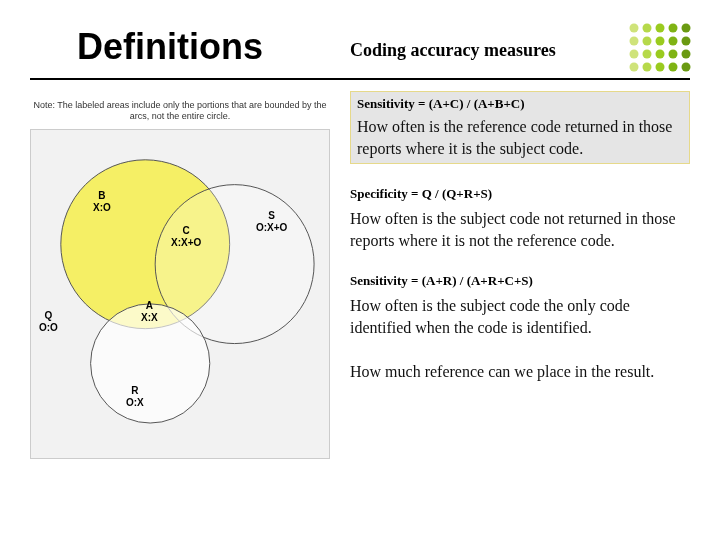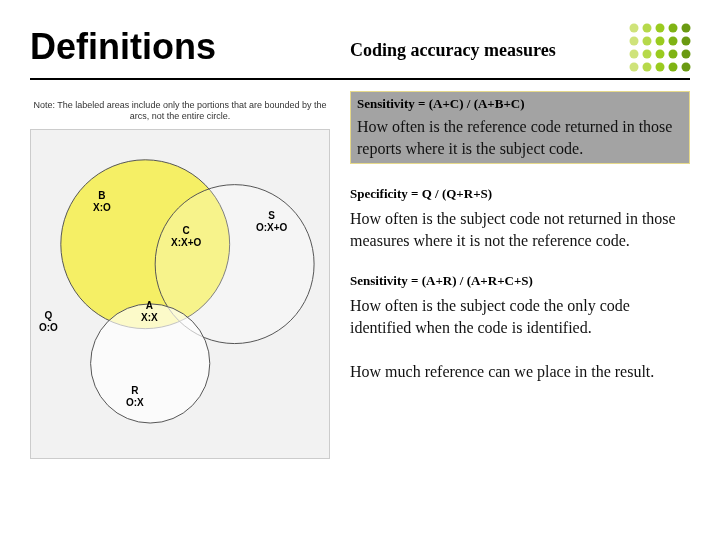--- a/index.html
+++ b/index.html
@@ -16,20 +16,21 @@
     height: 540px;
     position: relative;
     padding: 20px 30px 20px 30px;
   }
   .title {
     font-size: 36px;
     font-weight: bold;
     color: #000;
     margin-bottom: 10px;
     margin-top: 6px;
+    margin-left: 47px;
   }
   .divider {
     border: none;
     border-top: 2px solid #000;
     margin: 0 0 8px 0;
     width: 660px;
   }
   .dots {
     position: absolute;
     top: 20px;
@@ -82,21 +83,21 @@
     font-size: 13px;
     font-weight: bold;
     margin-bottom: 6px;
   }
   .desc {
     font-size: 16px;
     color: #111;
     line-height: 1.35;
   }
   .hl {
-    background: #a3a3a3;
+    background: #e5e5e5;
     border: 1px solid #e6d98a;
     padding: 4px 6px;
     margin-bottom: 22px;
   }
   .hl .formula { margin-bottom: 4px; }
 </style>
 </head>
 <body>
 
 <div class="slide">
@@ -154,21 +155,21 @@
   <div class="right-col">
     <div class="subtitle">Coding accuracy measures</div>
 
     <div class="hl">
       <div class="formula">Sensitivity = (A+C) / (A+B+C)</div>
       <div class="desc">How often is the reference code returned in those reports where it is the subject code.</div>
     </div>
 
     <div class="measure-block">
       <div class="formula">Specificity = Q / (Q+R+S)</div>
-      <div class="desc">How often is the subject code not returned in those measures where it is not the reference code.</div>
+      <div class="desc">How often is the subject code not returned in those reports where it is not the reference code.</div>
     </div>
 
     <div class="measure-block">
       <div class="formula">Sensitivity = (A+R) / (A+R+C+S)</div>
       <div class="desc">How often is the subject code the only code identified when the code is identified.</div>
     </div>
 
     <div class="measure-block">
       <div class="desc">How much reference can we place in the result.</div>
     </div>

